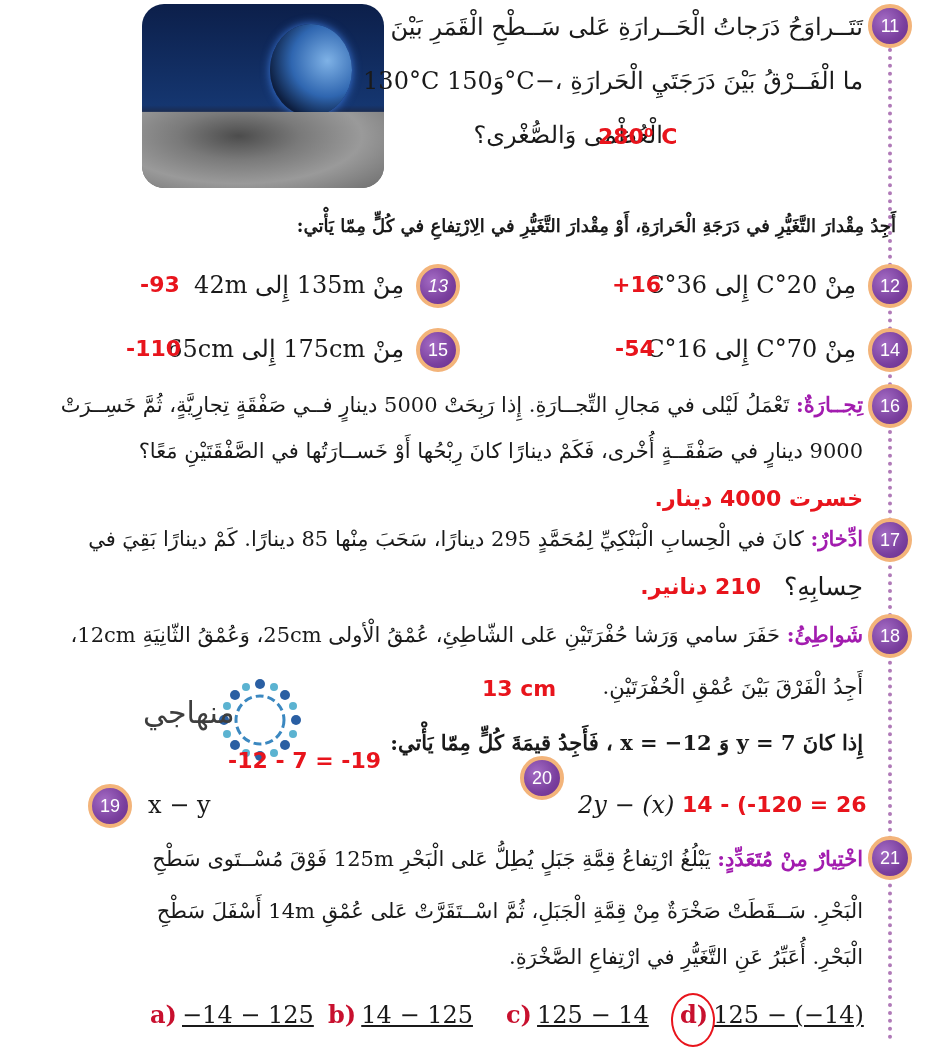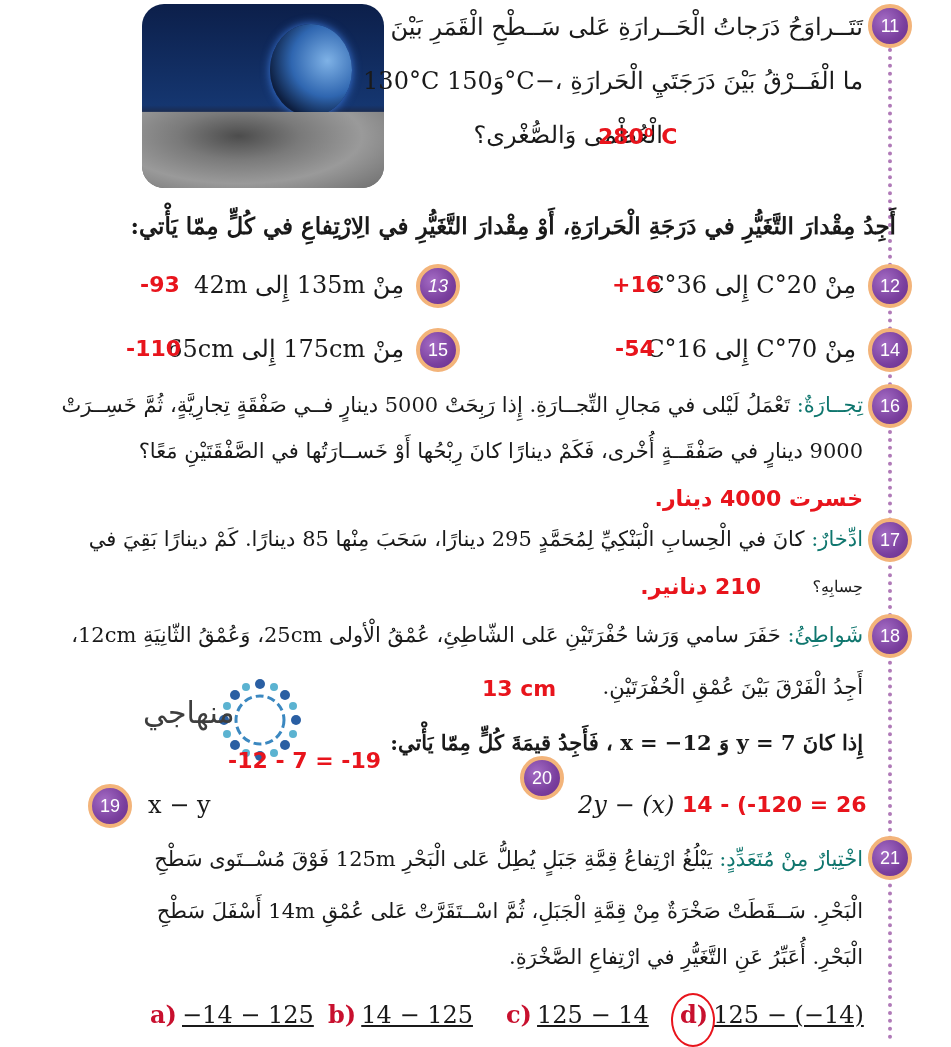--- a/index.html
+++ b/index.html
@@ -2,21 +2,21 @@
 <html><head>
 <meta charset="utf-8">
 <style>
   html, body { margin:0; padding:0; background:#ffffff; }
   body { width:951px; height:1047px; position:relative; overflow:hidden;
          font-family:"DejaVu Serif", "Liberation Serif", serif; color:#1a1a1a; }
   .rtl { direction:rtl; unicode-bidi:plaintext; }
   .abs { position:absolute; }
   .txt { font-size:24px; line-height:42px; white-space:nowrap; font-family:"DejaVu Serif", serif; }
   .ans { color:#e8141c; font-family:"DejaVu Sans", "Liberation Sans", sans-serif; font-weight:bold; font-size:22px; white-space:nowrap; }
-  .kw { color:#0f766e; font-weight:normal; }
+  .kw { color:#a21caf; font-weight:bold; }
   .badge { position:absolute; width:36px; height:36px; border-radius:50%;
            background:radial-gradient(circle at 35% 35%, #a46cc4, #7a3f9e 60%, #6a2e8c);
            border:4px solid #f3b47a; color:#fff; font-family:"Liberation Sans", "DejaVu Sans", sans-serif;
            font-size:18px; display:flex; align-items:center; justify-content:center; box-sizing:content-box; }
   .dots { position:absolute; left:888px; width:0; border-left:4px dotted #b07ab8; }
   .photo { position:absolute; left:142px; top:4px; width:242px; height:184px; border-radius:22px; overflow:hidden;
            background:linear-gradient(#0c1f4a 0%, #153670 55%, #1a2d55 58%, #8c8c8c 62%, #6f6f6f 80%, #5b5b5b 100%); }
   .earth { position:absolute; left:128px; top:20px; width:82px; height:92px; border-radius:50%;
            background:radial-gradient(circle at 70% 40%, #7fb2e6, #2f66b0 45%, #0d1e3f 75%);
            box-shadow:0 0 10px #3d7be0; }
@@ -36,21 +36,21 @@
 <div class="photo">
   <div class="earth"></div>
   <div class="moon-ground"></div>
 </div>
 <div class="badge" style="left:868px;top:4px;">11</div>
 <div class="abs txt rtl" style="right:88px;top:6px;">تَتَــراوَحُ دَرَجاتُ الْحَــرارَةِ عَلى سَــطْحِ الْقَمَرِ بَيْنَ</div>
 <div class="abs txt rtl" style="right:88px;top:60px;">130°C وَ150°C−، ما الْفَــرْقُ بَيْنَ دَرَجَتَيِ الْحَرارَةِ</div>
 <div class="abs txt rtl" style="right:288px;top:114px;">الْعُظْمى وَالصُّغْرى؟</div>
 <div class="abs ans" style="left:598px;top:124px;">280⁰ C</div>
 
-<div class="abs txt rtl" style="right:55px;top:205px;font-weight:bold;font-size:23px;">أَجِدُ مِقْدارَ التَّغَيُّرِ في دَرَجَةِ الْحَرارَةِ، أَوْ مِقْدارَ التَّغَيُّرِ في الِارْتِفاعِ في كُلٍّ مِمّا يَأْتي:</div>
+<div class="abs txt rtl" style="right:55px;top:205px;font-weight:bold;font-size:18px;">أَجِدُ مِقْدارَ التَّغَيُّرِ في دَرَجَةِ الْحَرارَةِ، أَوْ مِقْدارَ التَّغَيُّرِ في الِارْتِفاعِ في كُلٍّ مِمّا يَأْتي:</div>
 
 <div class="badge" style="left:868px;top:264px;">12</div>
 <div class="abs txt rtl" style="right:95px;top:264px;">مِنْ 20°C إِلى 36°C</div>
 <div class="abs ans" style="left:612px;top:272px;">+16</div>
 
 <div class="badge" style="left:416px;top:264px;font-style:italic;">13</div>
 <div class="abs txt rtl" style="right:547px;top:264px;">مِنْ 135m إِلى 42m</div>
 <div class="abs ans" style="left:140px;top:272px;">-93</div>
 
 <div class="badge" style="left:868px;top:328px;">14</div>
@@ -67,21 +67,21 @@
   <span>تَعْمَلُ لَيْلى في مَجالِ التِّجــارَةِ. إِذا رَبِحَتْ 5000 دينارٍ فــي صَفْقَةٍ تِجارِيَّةٍ، ثُمَّ خَسِــرَتْ</span>
 </div>
 <div class="abs txt rtl" style="right:88px;top:430px;font-size:21px;">9000 دينارٍ في صَفْقَــةٍ أُخْرى، فَكَمْ دينارًا كانَ رِبْحُها أَوْ خَســارَتُها في الصَّفْقَتَيْنِ مَعًا؟</div>
 <div class="abs ans rtl" style="right:88px;top:486px;">خسرت 4000 دينار.</div>
 
 <div class="badge" style="left:868px;top:518px;">17</div>
 <div class="abs txt rtl" style="right:88px;top:518px;font-size:21px;">
   <span class="kw">ادِّخارٌ:</span>
   <span>كانَ في الْحِسابِ الْبَنْكِيِّ لِمُحَمَّدٍ 295 دينارًا، سَحَبَ مِنْها 85 دينارًا. كَمْ دينارًا بَقِيَ في</span>
 </div>
-<div class="abs txt rtl" style="right:88px;top:566px;font-size:16px;">حِسابِهِ؟</div>
+<div class="abs txt rtl" style="right:88px;top:566px;font-size:25px;">حِسابِهِ؟</div>
 <div class="abs ans rtl" style="right:190px;top:574px;">210 دنانير.</div>
 
 <div class="badge" style="left:868px;top:614px;">18</div>
 <div class="abs txt rtl" style="right:88px;top:614px;font-size:21px;">
   <span class="kw">شَواطِئُ:</span>
   <span>حَفَرَ سامي وَرَشا حُفْرَتَيْنِ عَلى الشّاطِئِ، عُمْقُ الْأولى 25cm، وَعُمْقُ الثّانِيَةِ 12cm،</span>
 </div>
 <div class="abs txt rtl" style="right:88px;top:666px;font-size:21px;">أَجِدُ الْفَرْقَ بَيْنَ عُمْقِ الْحُفْرَتَيْنِ.</div>
 <div class="abs ans" style="left:482px;top:676px;">13 cm</div>
 

